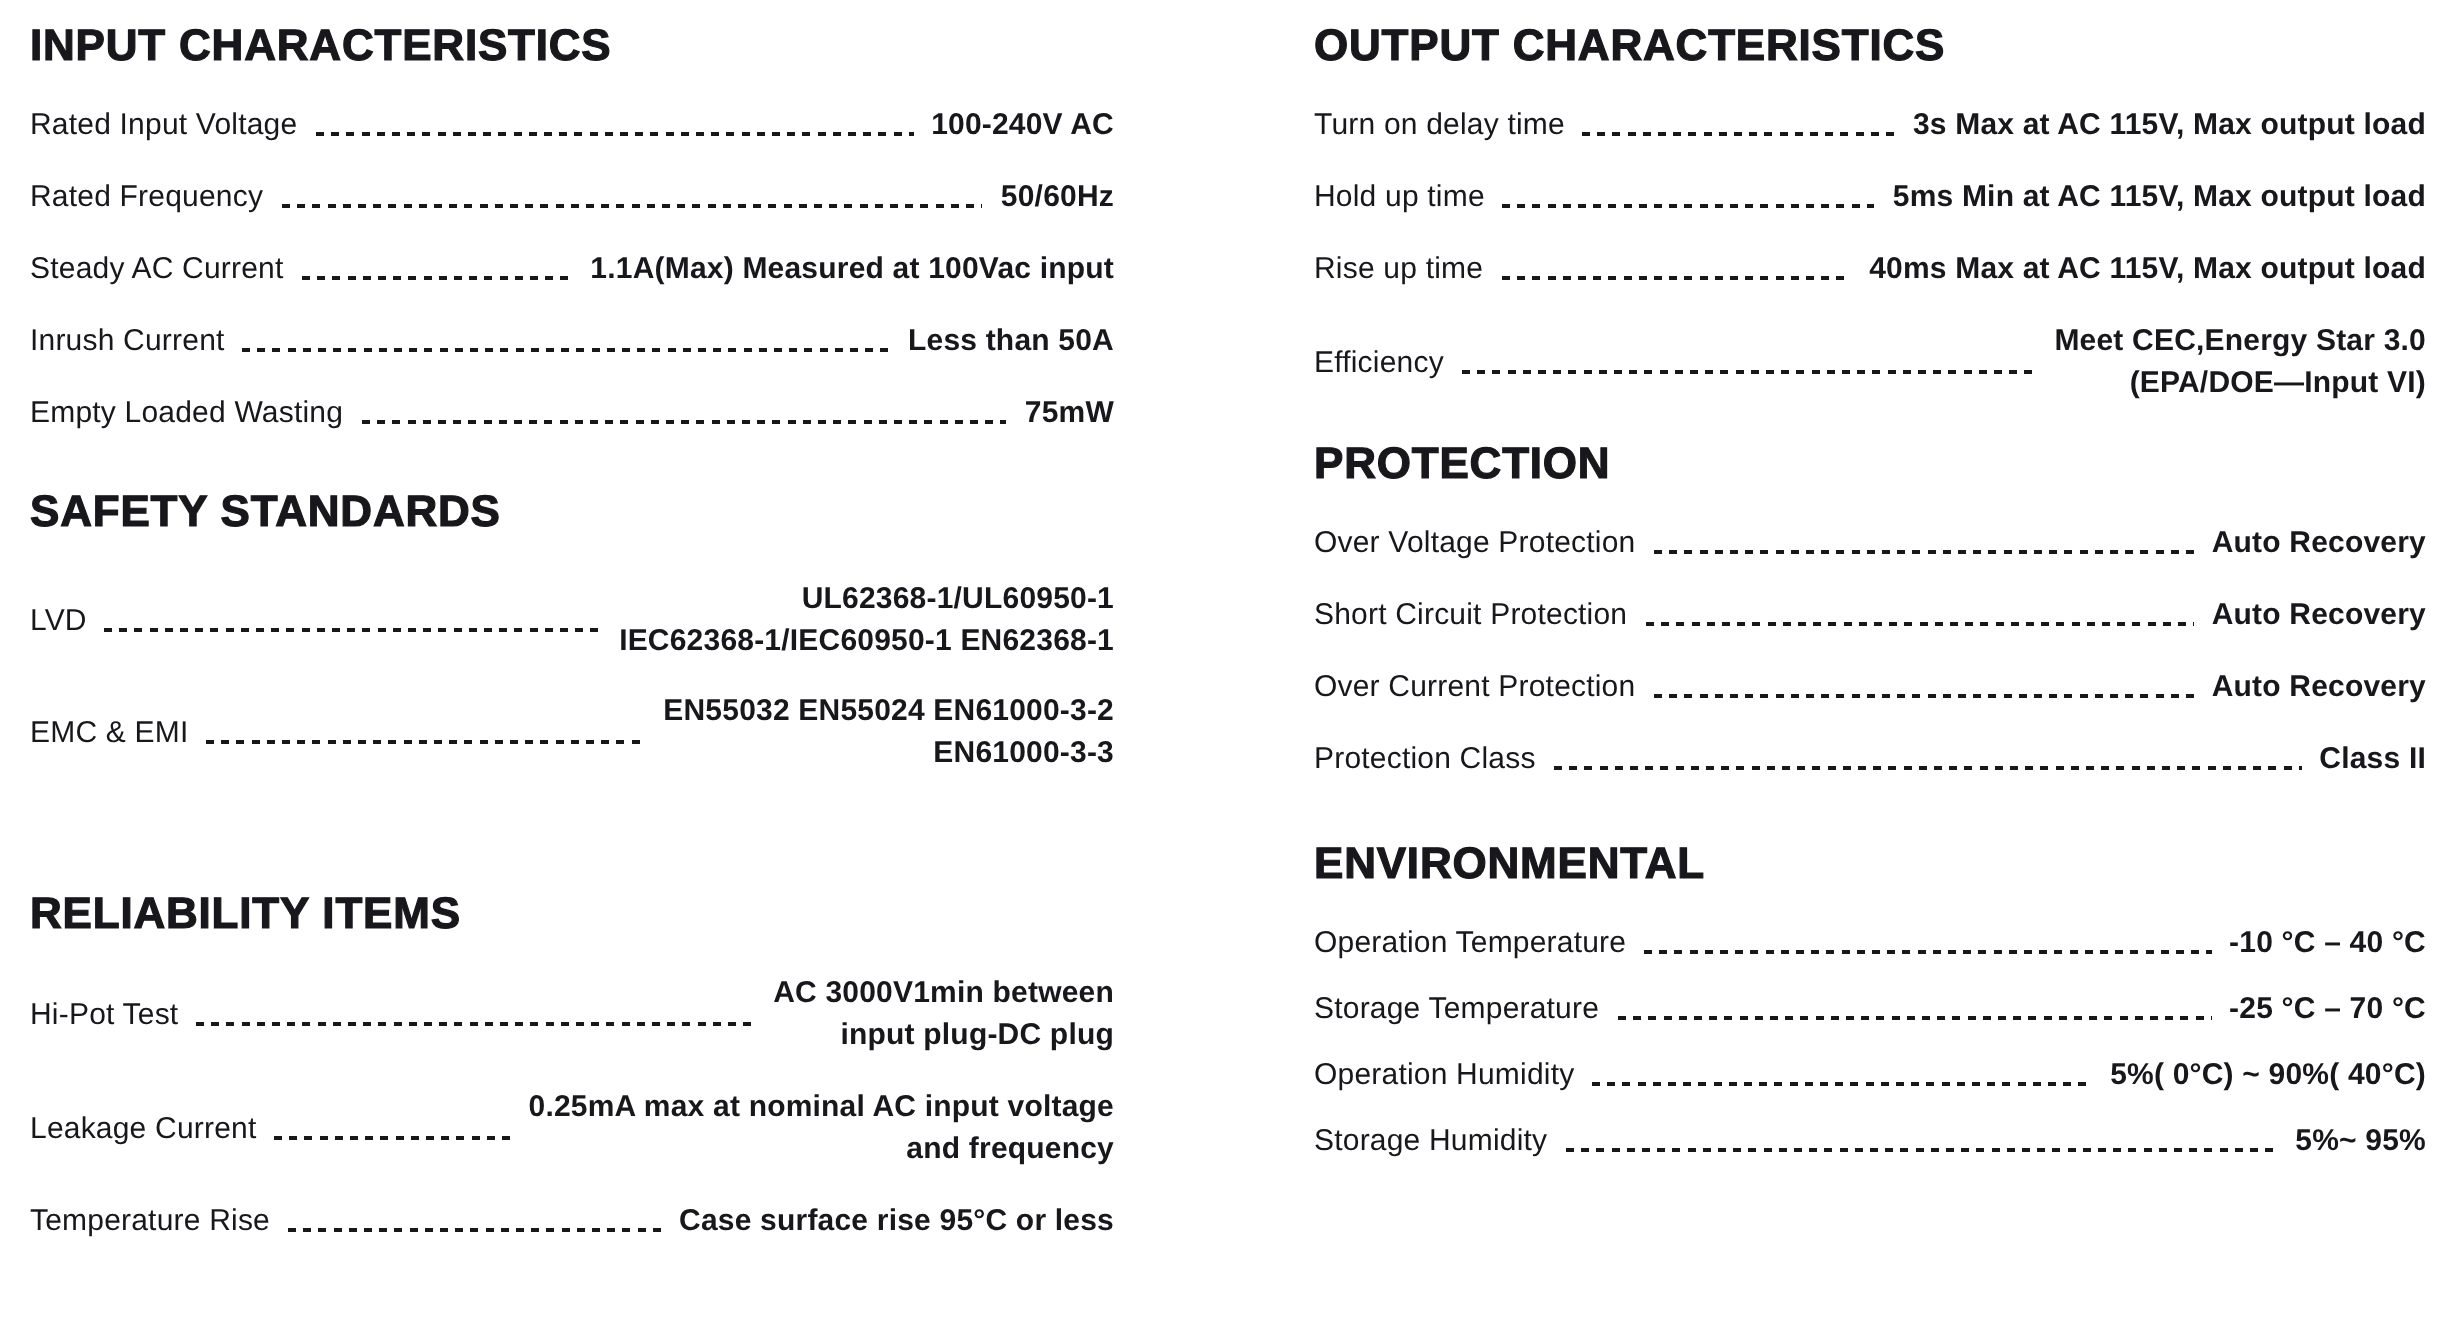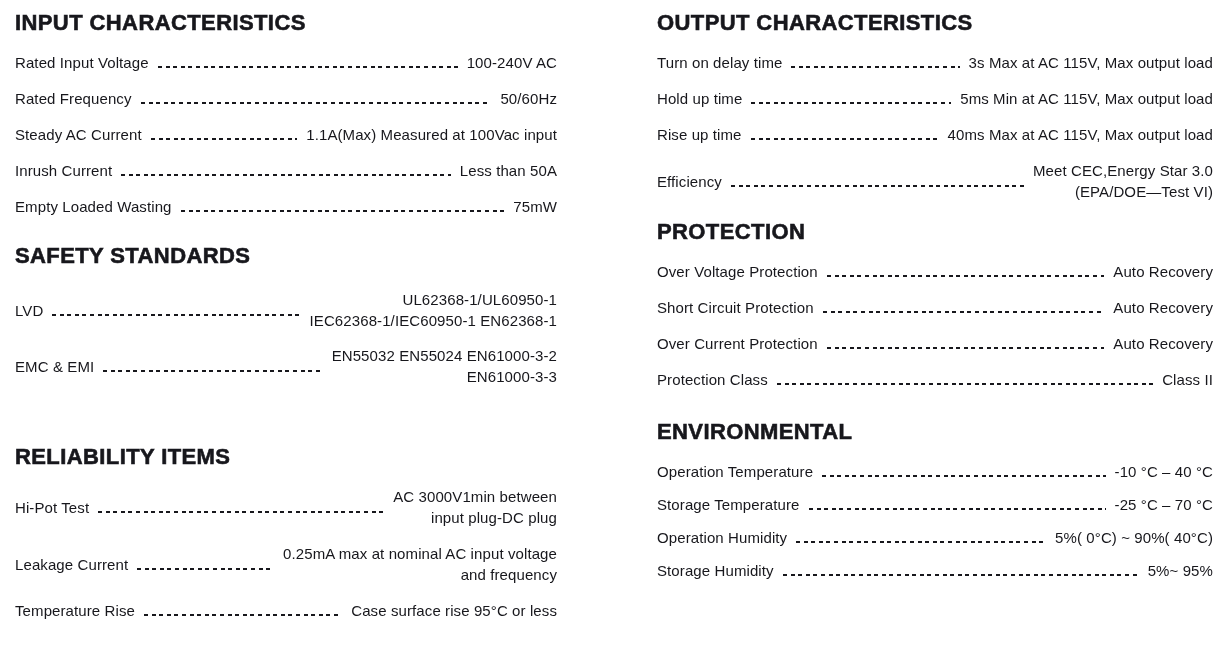--- a/index.html
+++ b/index.html
@@ -44,21 +44,21 @@
     flex: 1 1 auto;
     min-width: 16px;
     height: 2.4px;
     margin: 9.5px 9px 0 9px;
     background-image: repeating-linear-gradient(90deg,
       currentColor 0, currentColor 4px,
       transparent 4px, transparent 7.6px);
   }
   .spec-value {
     flex: 0 1 auto;
-    font-weight: 400;
+    font-weight: 700;
     text-align: right;
     letter-spacing: 0.1px;
   }
   .vline { display: block; white-space: nowrap; }
 
   .sec-input       { margin-top: 0; }
   .sec-safety      { margin-top: 24px; }
   .sec-safety .section-title { margin-bottom: 18px; }
   .sec-safety .spec-row { margin-bottom: 14px; }
   .sec-reliability { margin-top: 55px; }
@@ -190,21 +190,21 @@
         <span class="dots"></span>
         <span class="spec-value">
             <span class="vline">40ms Max at AC 115V, Max output load</span>
           </span>
       </div>
       <div class="spec-row">
         <span class="spec-label">Efficiency</span>
         <span class="dots"></span>
         <span class="spec-value">
           <span class="vline">Meet CEC,Energy Star 3.0</span>
-          <span class="vline">(EPA/DOE—Test VI)</span>
+          <span class="vline">(EPA/DOE—Input VI)</span>
         </span>
       </div>
     </div>
 
     <div class="sec-protection">
       <div class="section-title">PROTECTION</div>
 
       <div class="spec-row">
         <span class="spec-label">Over Voltage Protection</span>
         <span class="dots"></span>

